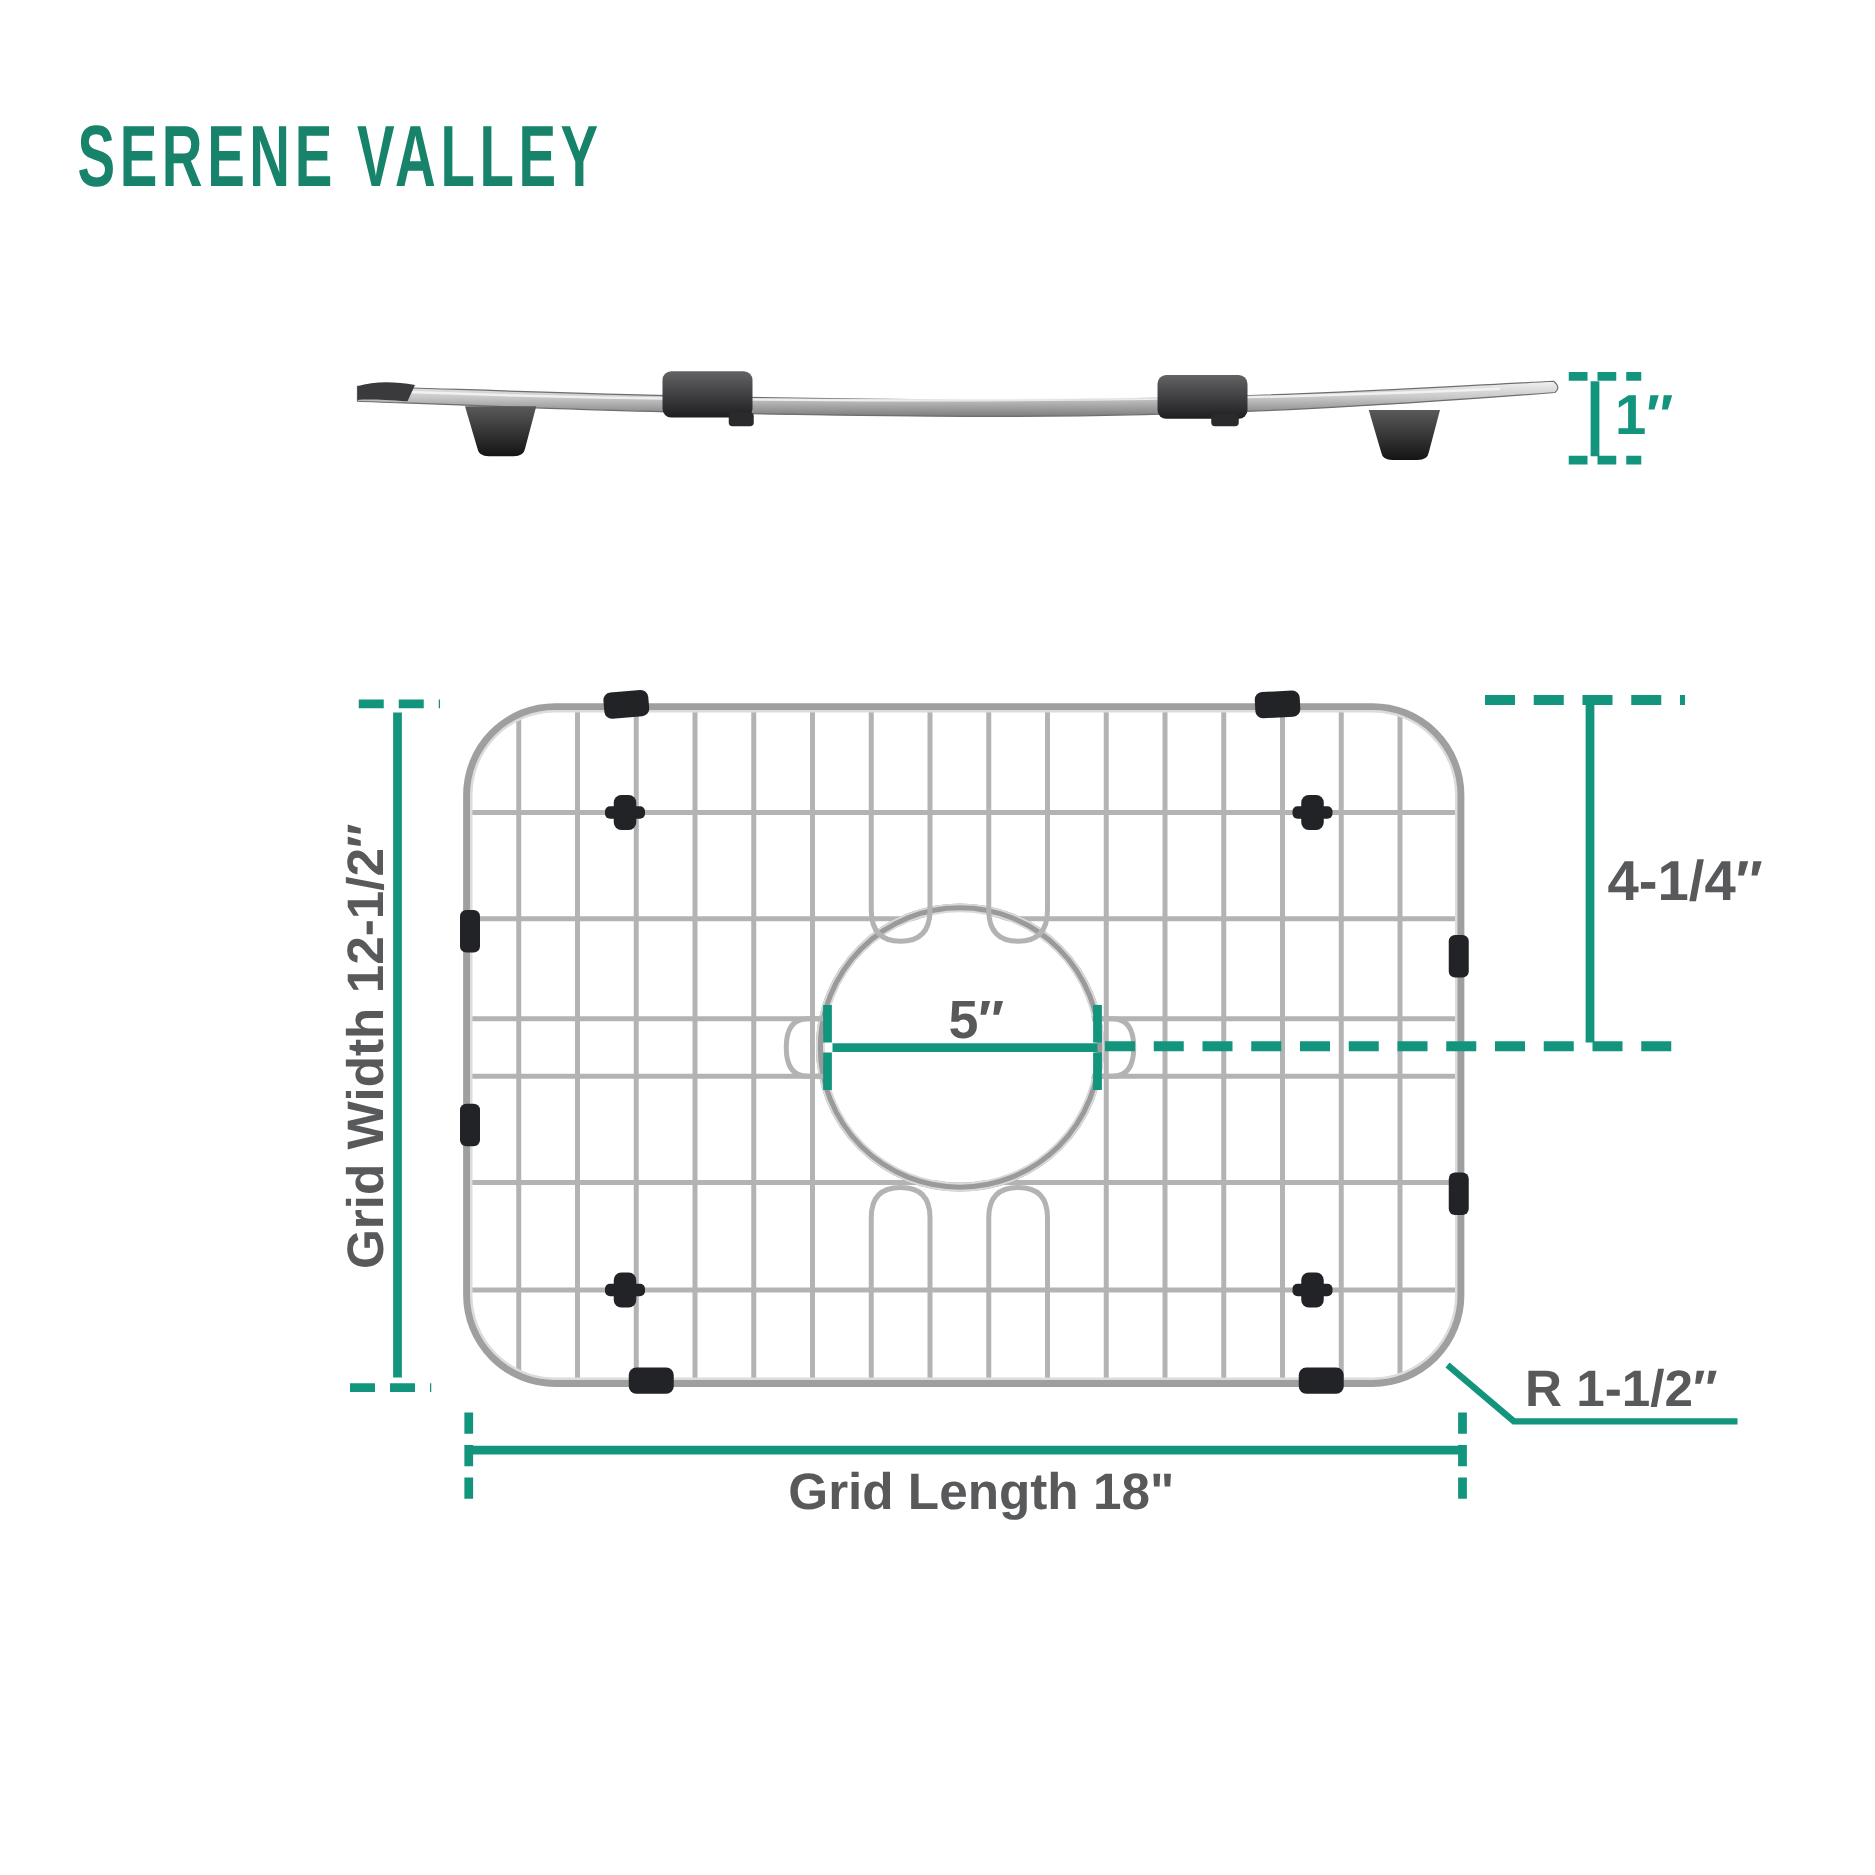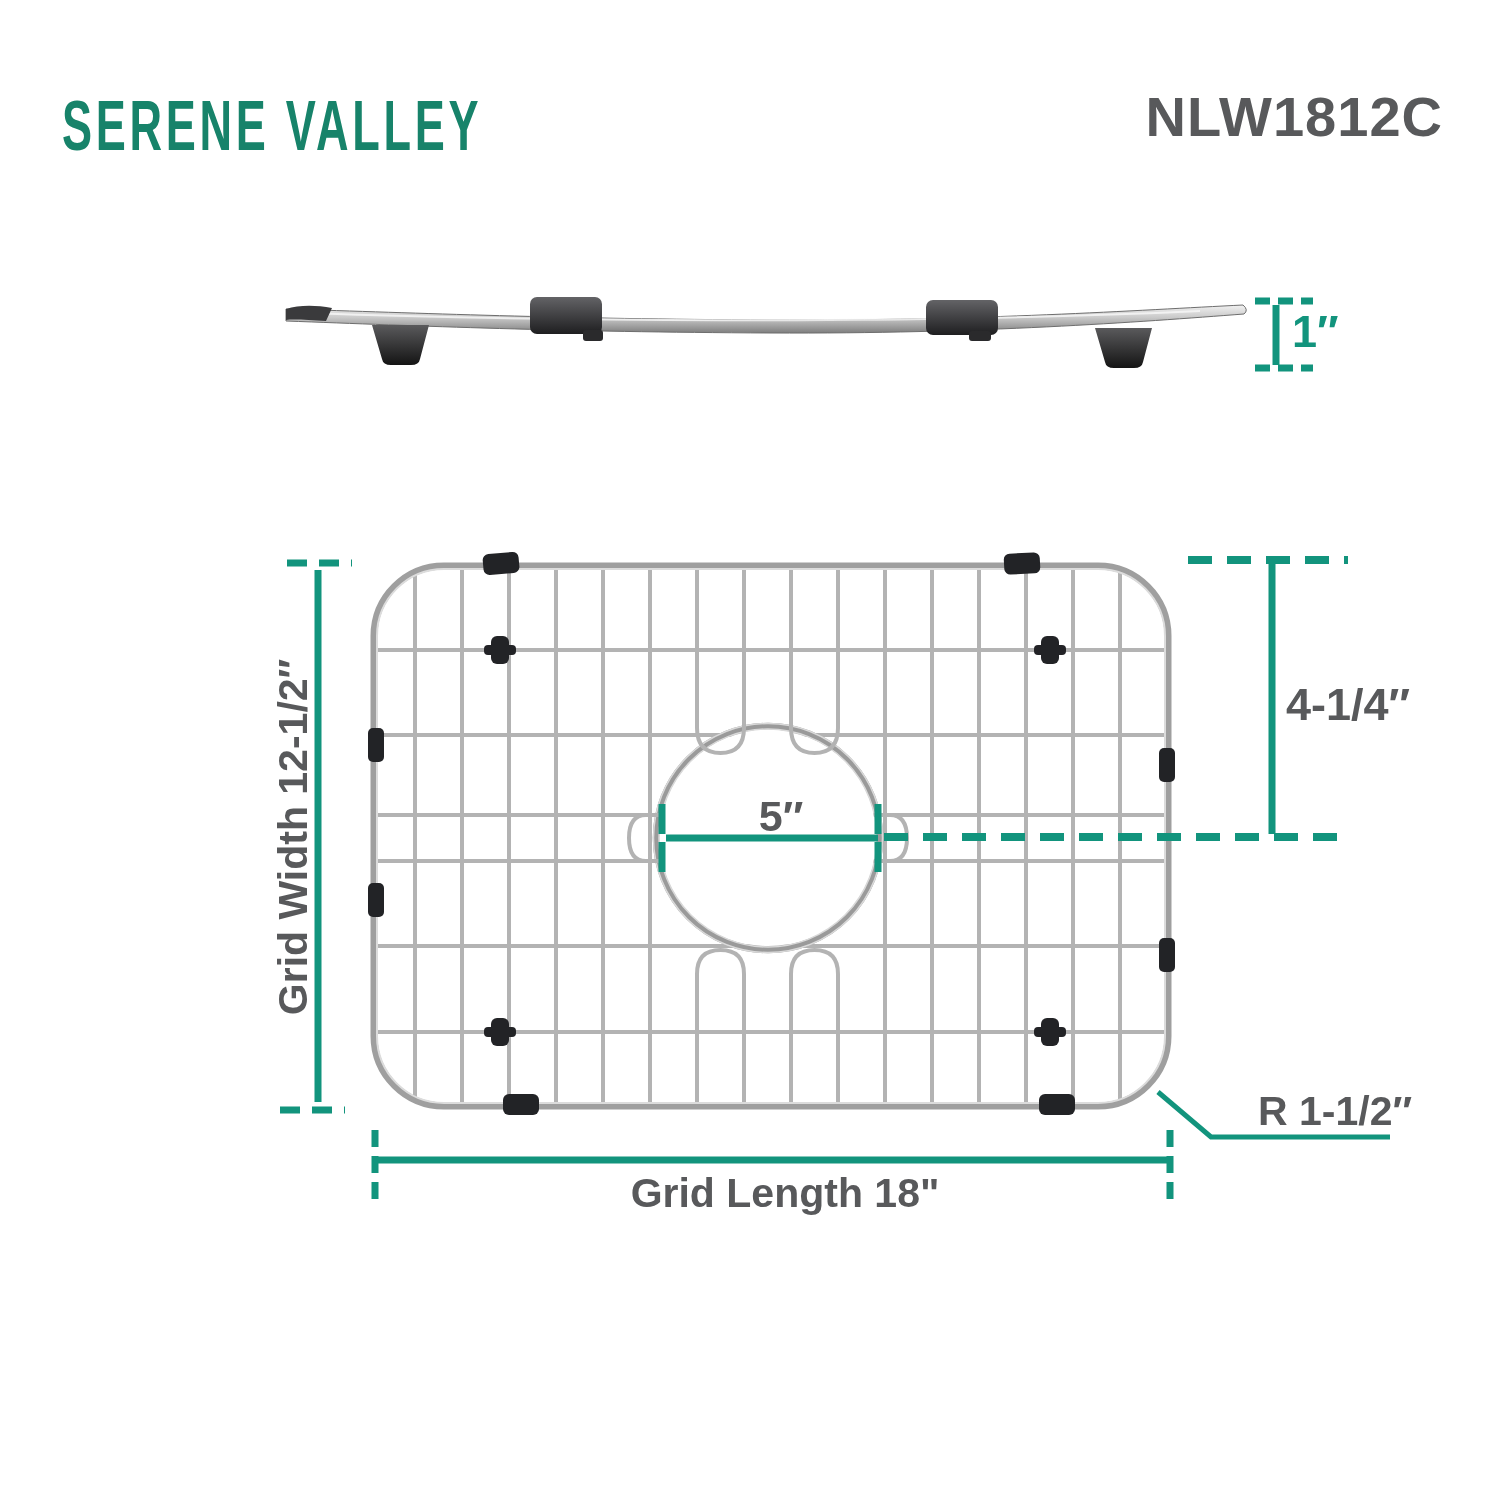--- a/index.html
+++ b/index.html
@@ -24,21 +24,21 @@
     position:absolute;left:1103px;top:84px;width:340px;text-align:right;
     color:var(--label-gray);font-size:56px;font-weight:700;letter-spacing:1px;
   }
   .dim-one{left:1292px;top:306px;font-size:45px;color:var(--accent-teal);}
   .dim-width{
     left:293px;top:837px;font-size:41px;
     transform:translate(-50%,-50%) rotate(-90deg);
   }
   .dim-five{left:781px;top:792px;font-size:43px;transform:translateX(-50%);}
   .dim-six{left:1286px;top:679px;font-size:45px;}
-  .dim-radius{left:1220px;top:1088px;font-size:41px;margin-left:38px;}
+  .dim-radius{left:1220px;top:1088px;font-size:41px;}
   .dim-length{left:785px;top:1170px;font-size:41px;transform:translateX(-50%);}
 
   
   .teal{stroke:var(--accent-teal);}
   .wire{stroke:#b3b3b3;stroke-width:4;fill:none;}
   .wire-hl{stroke:#d9d9d9;stroke-width:1.5;fill:none;}
   .frame{stroke:#9f9f9f;stroke-width:7;fill:none;}
   .frame-hl{stroke:#dcdcdc;stroke-width:2;fill:none;}
   .ring{stroke:#9a9a9a;stroke-width:6.5;fill:none;}
   .blackpart{fill:#222326;}
@@ -193,21 +193,20 @@
     <polyline class="teal" fill="none" stroke-width="5" points="1158,1092 1211,1137 1390,1137"></polyline>
 
     <g class="teal" fill="none">
       <line x1="375" y1="1130" x2="375" y2="1203" stroke-width="7" stroke-dasharray="17 9"></line>
       <line x1="1170" y1="1130" x2="1170" y2="1203" stroke-width="7" stroke-dasharray="17 9"></line>
       <line x1="378" y1="1160" x2="1167" y2="1160" stroke-width="7"></line>
     </g>
   </svg>
 
   <div class="brand">SERENE VALLEY</div>
-  <div class="model">NLW1812C</div>
 
   <div class="label dim-one">1″</div>
   <div class="label dim-width">Grid Width 12-1/2″</div>
   <div class="label dim-five">5″</div>
   <div class="label dim-six">4-1/4″</div>
   <div class="label dim-radius">R 1-1/2″</div>
   <div class="label dim-length">Grid Length 18"</div>
 </div>
 
 </body></html>

